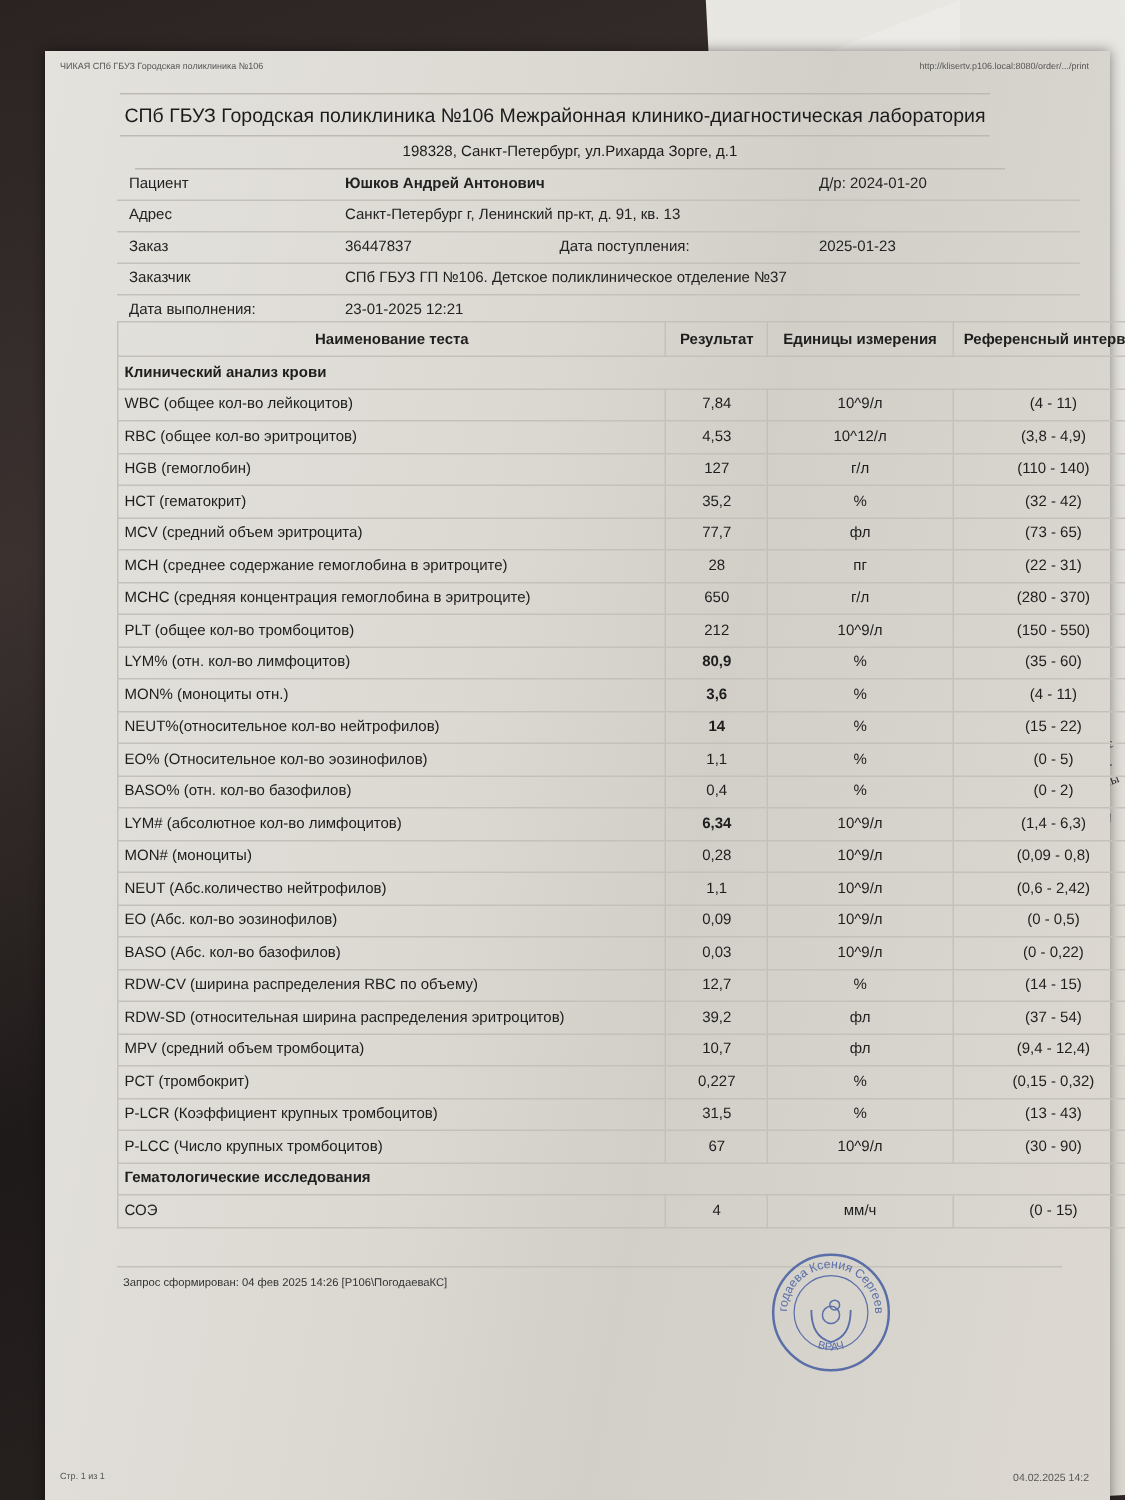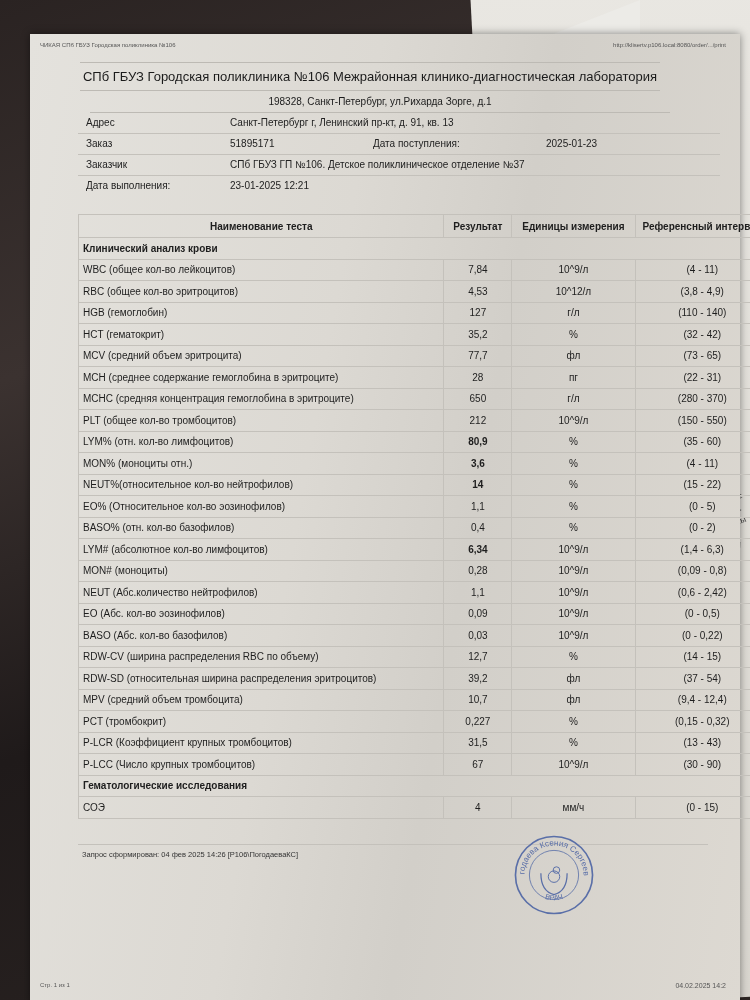--- a/index.html
+++ b/index.html
@@ -65,26 +65,31 @@
 
 <div class="page">
   <div class="printhdr left">ЧИКАЯ СПб ГБУЗ Городская поликлиника №106</div>
   <div class="printhdr right">http://klisertv.p106.local:8080/order/.../print</div>
 
   <div class="org">СПб ГБУЗ Городская поликлиника №106 Межрайонная клинико-диагностическая лаборатория</div>
   <div class="orgaddr">198328, Санкт-Петербург, ул.Рихарда Зорге, д.1</div>
 
   <div class="info">
     <div class="row">
+      <span class="l">Пациент</span>
+      <span class="v bold">Юшков Андрей Антонович</span>
+      <span class="v3">Д/р: 2024-01-20</span>
+    </div>
+    <div class="row">
       <span class="l">Адрес</span>
       <span class="v">Санкт-Петербург г, Ленинский пр-кт, д. 91, кв. 13</span>
     </div>
     <div class="row">
       <span class="l">Заказ</span>
-      <span class="v">51895171</span>
+      <span class="v">36447837</span>
       <span class="v2">Дата поступления:</span>
       <span class="v3">2025-01-23</span>
     </div>
     <div class="row">
       <span class="l">Заказчик</span>
       <span class="v">СПб ГБУЗ ГП №106. Детское поликлиническое отделение №37</span>
     </div>
     <div class="row" style="border-bottom:none">
       <span class="l">Дата выполнения:</span>
       <span class="v">23-01-2025 12:21</span>

